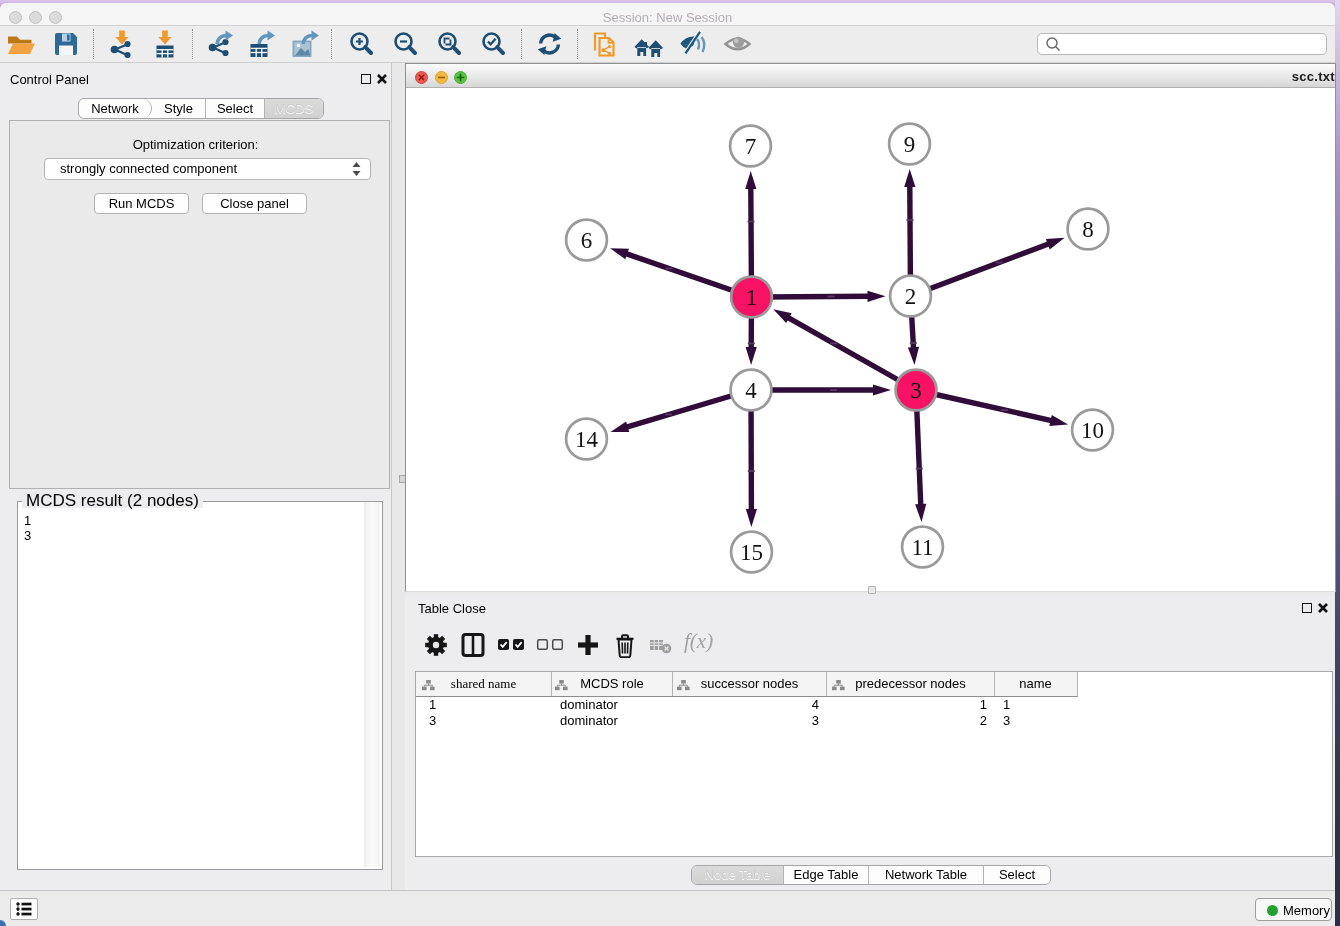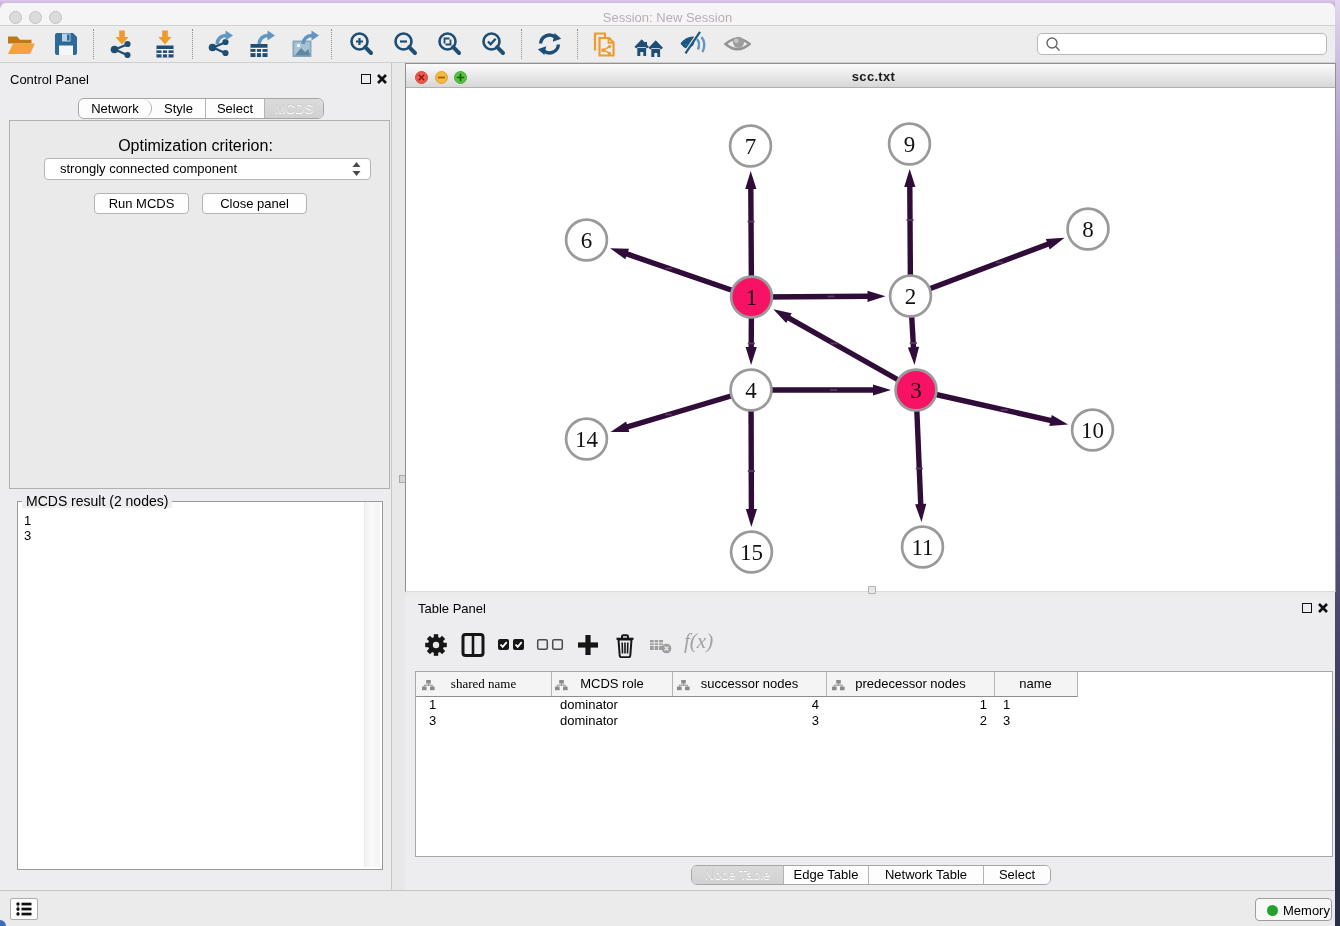--- a/index.html
+++ b/index.html
@@ -16,34 +16,34 @@
 #searchbox{position:absolute;left:1037px;top:7px;width:288px;height:20px;background:#fff;border:1px solid #b9b8b9;border-radius:5px;}
 
 #cpanel{left:0;top:63px;width:391px;height:827px;background:#edecee;}
 .ptitle{position:absolute;font-size:13px;color:#000;}
 .wbtn-sq{position:absolute;width:8px;height:8px;border:1.6px solid #111;}
 .tabseg{position:absolute;display:flex;border:1px solid #a7a6a7;border-radius:6px;overflow:hidden;background:#fff;height:19px;}
 .tabseg .seg{font-size:13px;color:#000;text-align:center;line-height:19px;border-right:1px solid #b5b4b5;background:#fdfdfd;}
 .tabseg .seg:last-child{border-right:none;}
 .tabseg .sel{background:linear-gradient(#dcdbdc,#d2d1d2);color:#cfcecf;text-shadow:0 1px 0 #ffffff;}
 #tabpanel{left:9px;top:57px;width:379px;height:367px;border:1px solid #b1b0b1;background:#ebeaeb;}
-#optlabel{left:0;width:391px;top:74px;text-align:center;font-size:16px;color:#000;}
+#optlabel{left:0;width:391px;top:74px;text-align:center;font-size:13px;color:#000;}
 #combo{left:44px;top:95px;width:310px;height:20px;background:#fff;border:1px solid #b6b5b6;border-radius:4px;font-size:13px;line-height:20px;padding-left:15px;box-sizing:content-box;}
 .btn{position:absolute;height:19px;background:#fefefe;border:1px solid #b4b3b4;border-radius:4px;font-size:13px;text-align:center;line-height:19px;color:#000;}
 #fieldset{left:17px;top:438px;width:364px;height:367px;border:1px solid #9b9a9b;background:#fff;}
-#legend{left:22px;top:431px;height:14px;background:#edecee;padding:0 4px;font-size:14px;line-height:14px;color:#000;}
+#legend{left:22px;top:431px;height:14px;background:#edecee;padding:0 4px;font-size:17px;line-height:14px;color:#000;}
 #fstext{left:24px;top:450px;font-size:13px;line-height:15px;color:#000;}
 #fscroll{left:364px;top:439px;width:15px;height:365px;background:linear-gradient(90deg,#f2f2f2,#fafafa 45%,#f4f4f4);border-left:1px solid #ececec;}
 
 #vgutter{left:391px;top:63px;width:14px;height:827px;background:#e9e8e9;border-left:1px solid #c8c7c8;}
 #vgrip{left:399px;top:475px;width:6px;height:6px;background:#d7d6d7;border:1px solid #a9a8a9;}
 
 #netwin{left:405px;top:63px;width:929px;height:527px;background:#fff;border:1px solid #919091;border-bottom:1px solid #dcdbdc;}
 #nettitle{position:absolute;left:0;top:0;width:100%;height:23px;background:linear-gradient(#fbfbfb,#d8d7d8);border-bottom:1px solid #b1b0b1;}
-#nettitle .t{position:absolute;left:6px;right:0;top:5px;text-align:center;font-size:13px;font-weight:bold;color:#1a1a1a;letter-spacing:.3px;}
+#nettitle .t{position:absolute;left:6px;right:0;top:5px;text-align:right;font-size:13px;font-weight:bold;color:#1a1a1a;letter-spacing:.3px;}
 .mac{position:absolute;top:7px;width:11px;height:11px;border-radius:50%;}
 #hgrip{left:868px;top:586px;width:6px;height:6px;background:#e9e8e9;border:1px solid #b4b3b4;border-radius:1px;}
 
 #tpanel{left:405px;top:596px;width:930px;height:294px;background:#edecee;}
 #ttable{position:absolute;left:10px;top:75px;width:916px;height:184px;background:#fff;border:1px solid #a9a8a9;}
 #thead{position:absolute;left:0;top:0;width:661px;height:24px;background:#f5f4f5;border-bottom:1px solid #8e8d8e;border-right:1px solid #b5b4b5;}
 .hcell{position:absolute;top:0;height:24px;line-height:24px;border-right:1px solid #b5b4b5;font-size:13px;text-align:center;color:#000;}
 .hcell:last-child{border-right:none;}
 .trow{position:absolute;font-size:13px;height:16px;line-height:16px;color:#000;}
 
@@ -325,21 +325,21 @@
 <text x="179.5" y="358.5">14</text>
 <text x="685.5" y="349.5">10</text>
 <text x="344.5" y="471.5">15</text>
 <text x="515.5" y="466.5">11</text>
 </g>
   </svg>
 </div>
 <div id="hgrip" class="abs"></div>
 
 <div id="tpanel" class="abs">
-  <div class="ptitle" style="left:13px;top:5px;">Table Panel</div>
+  <div class="ptitle" style="left:13px;top:5px;">Table Close</div>
   <div class="wbtn-sq" style="left:897px;top:7px;"></div>
   <svg class="x2" style="left:912px;top:6px;" width="12" height="12">
         <path d="M2 2 L10 10 M10 2 L2 10" stroke="#111" stroke-width="2.6"></path>
       </svg>
 <svg class="x2" style="left:18px;top:36px;" width="26" height="26">
         <g fill="#161616">
           <rect x="10.8" y="2.2" width="4.4" height="21.6"></rect>
           <rect x="2.2" y="10.8" width="21.6" height="4.4"></rect>
           <rect x="10.8" y="2.2" width="4.4" height="21.6" transform="rotate(45 13 13)"></rect>
           <rect x="10.8" y="2.2" width="4.4" height="21.6" transform="rotate(-45 13 13)"></rect>

